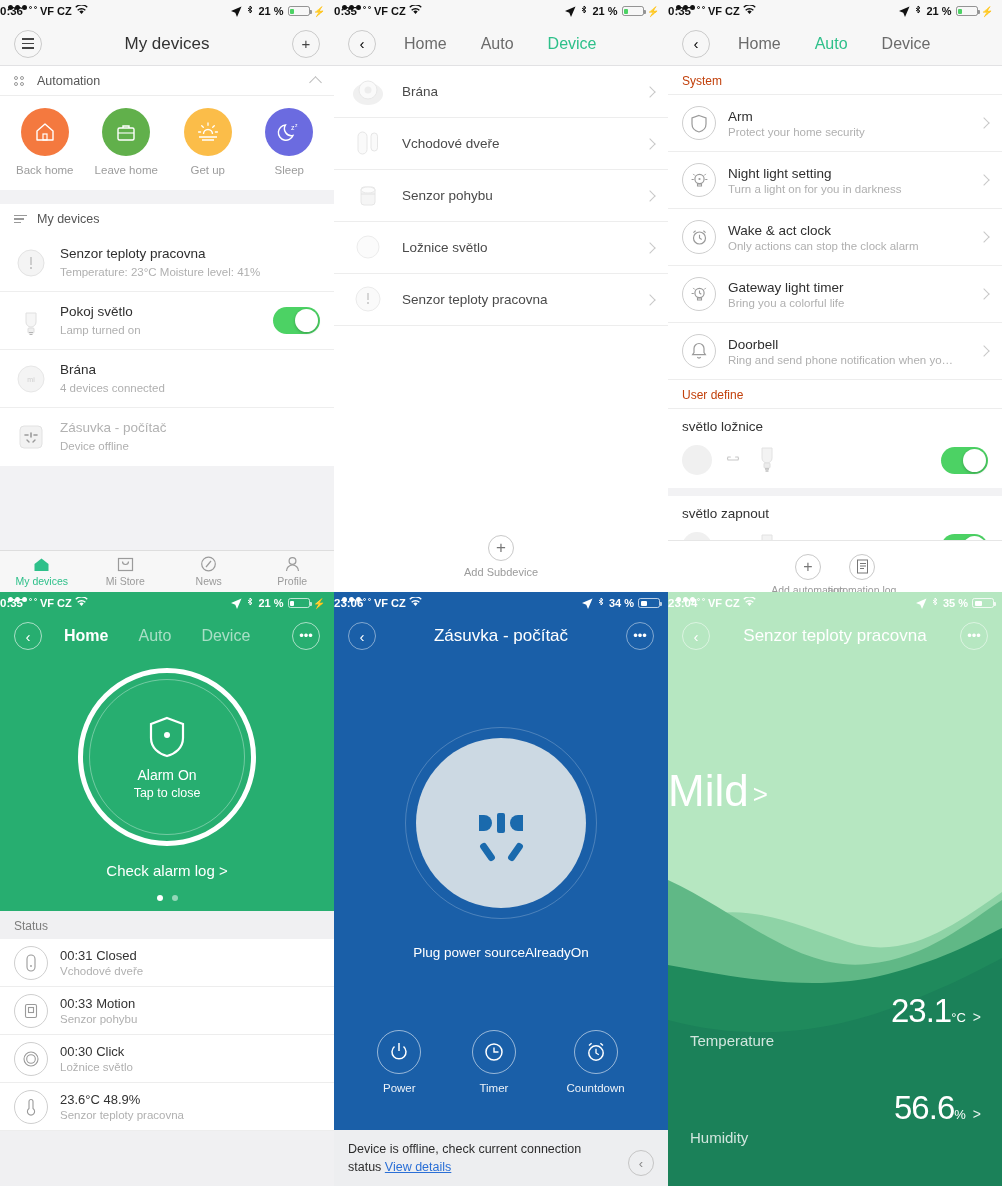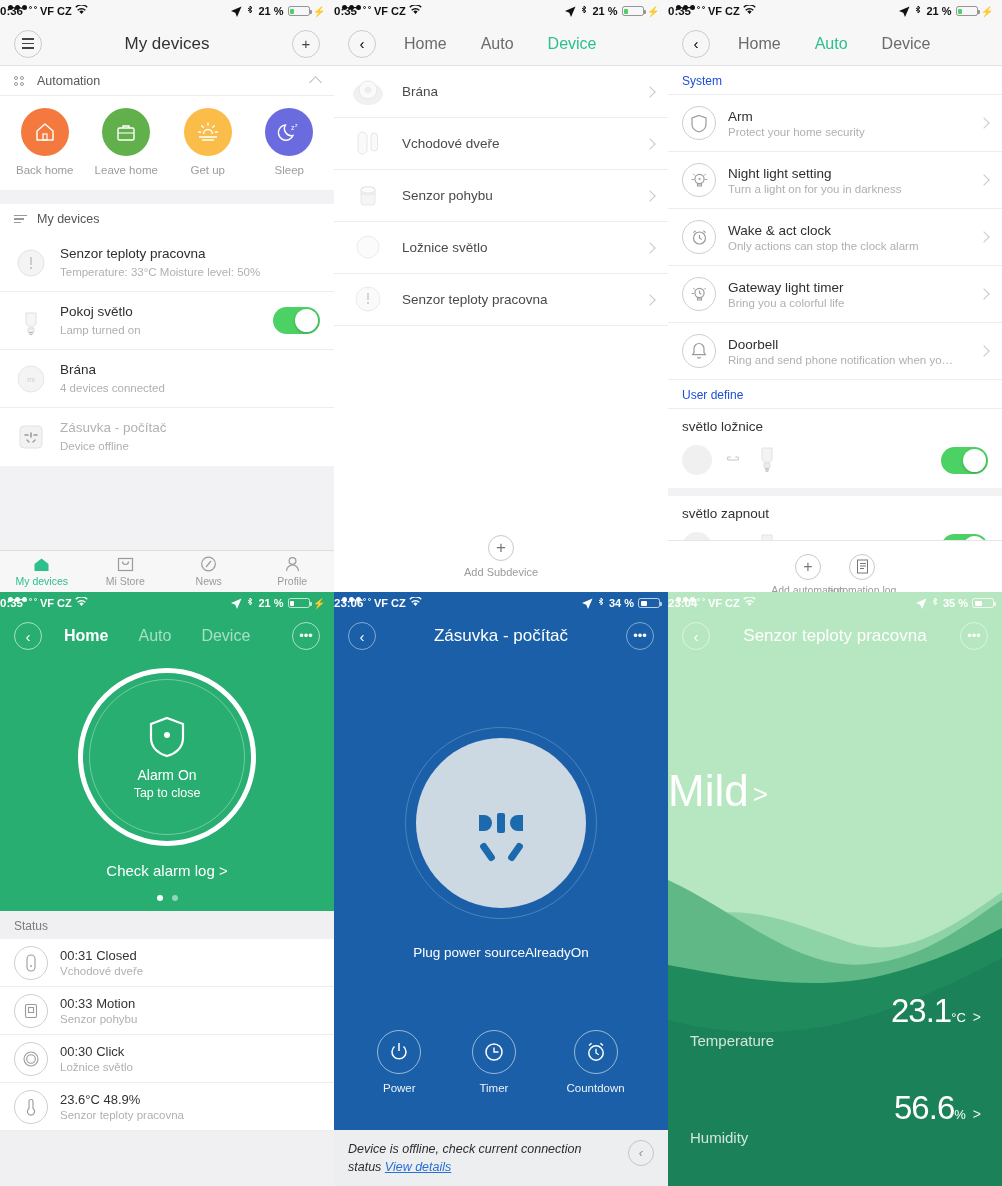--- a/index.html
+++ b/index.html
@@ -171,21 +171,21 @@
   .p3 .sb-dots i { background: #111; }
   .p3 .sb-dots i.off { background:none;border:1px solid #111;width:3px;height:3px;}
   .p3 .batt { border: 1px solid rgba(0,0,0,.4); }
   .p3 .batt::after { background: rgba(0,0,0,.4); }
   .p3 .batt i { background: #4cd264; width: 20%; }
   .p3 .navbar { background: #f7f7f7; border-bottom: 1px solid #e2e2e4; padding: 0 14px; }
   .p3 .tabs { margin-left: 28px; gap: 34px; }
   .p3 .tab { color: #6b6b6b; }
   .p3 .tab.active { color: #2ec08a; }
   .grp-label {
-    font-size: 12px; color: #1d4ed8; padding: 8px 14px 6px;
+    font-size: 12px; color: #c2410c; padding: 8px 14px 6px;
     border-bottom: 1px solid #ededed;
   }
   .auto-row {
     height: 57px; display: flex; align-items: center; gap: 12px;
     padding: 0 14px; border-bottom: 1px solid #ededed;
   }
   .ring {
     width: 34px; height: 34px; border-radius: 50%;
     border: 1px solid #cfcfcf; display: flex; align-items: center;
     justify-content: center; flex: 0 0 34px;
@@ -287,21 +287,21 @@
   .ctrl-row { display: flex; justify-content: space-around; padding: 0 18px 36px; }
   .ctrl { display:flex;flex-direction:column;align-items:center;gap:8px;}
   .ctrl .cir {
     width: 44px;height:44px;border-radius:50%;
     border:1.3px solid rgba(255,255,255,.55);
     display:flex;align-items:center;justify-content:center;
   }
   .ctrl .lbl { font-size: 11.5px; color: rgba(255,255,255,.92); }
   .offline-bar {
     background: #edeef0; flex: 0 0 auto; padding: 10px 14px;
-    display: flex; align-items: flex-start; gap: 10px; min-height: 56px; font-style: italic;
+    display: flex; align-items: flex-end; gap: 10px; min-height: 56px;
   }
   .offline-txt { font-size: 12.5px; color: #2c2c2c; line-height: 1.45; flex: 1; }
   .offline-link { color: #2a6fd6; text-decoration: underline; }
   .collapse-btn {
     width: 26px;height:26px;border-radius:50%;border:1px solid #c5c5c5;
     display:flex;align-items:center;justify-content:center;color:#888;font-size:13px;flex:0 0 26px;
   }
 
   
   .p6 { background: #b6e7c1; display: flex; flex-direction: column; position: relative; }
@@ -459,21 +459,21 @@
       <div class="dev-row">
         <div class="dev-ic">
           <svg width="34" height="34" viewBox="0 0 34 34">
               <circle cx="17" cy="17" r="13" fill="#f4f4f4" stroke="#e3e3e3"></circle>
               <path d="M17 11v8" stroke="#b9b9b9" stroke-width="1.3"></path>
               <circle cx="17" cy="22" r="1" fill="#b9b9b9"></circle>
             </svg>
         </div>
         <div class="dev-txt">
           <div class="dev-title">Senzor teploty pracovna</div>
-          <div class="dev-sub">Temperature: 33°C Moisture level: 50%</div>
+          <div class="dev-sub">Temperature: 23°C Moisture level: 41%</div>
         </div>
       </div>
       <div class="dev-row">
         <div class="dev-ic">
           <svg width="34" height="34" viewBox="0 0 34 34">
               <path d="M12 9h10v9a5 5 0 0 1-10 0Z" fill="#f6f6f6" stroke="#e0e0e0"></path>
               <rect x="14" y="24" width="6" height="5" rx="1" fill="#efefef" stroke="#ddd"></rect>
               <path d="M15 28.5h4M15.5 30.5h3" stroke="#b5b5b5" stroke-width="1"></path>
             </svg>
         </div>

